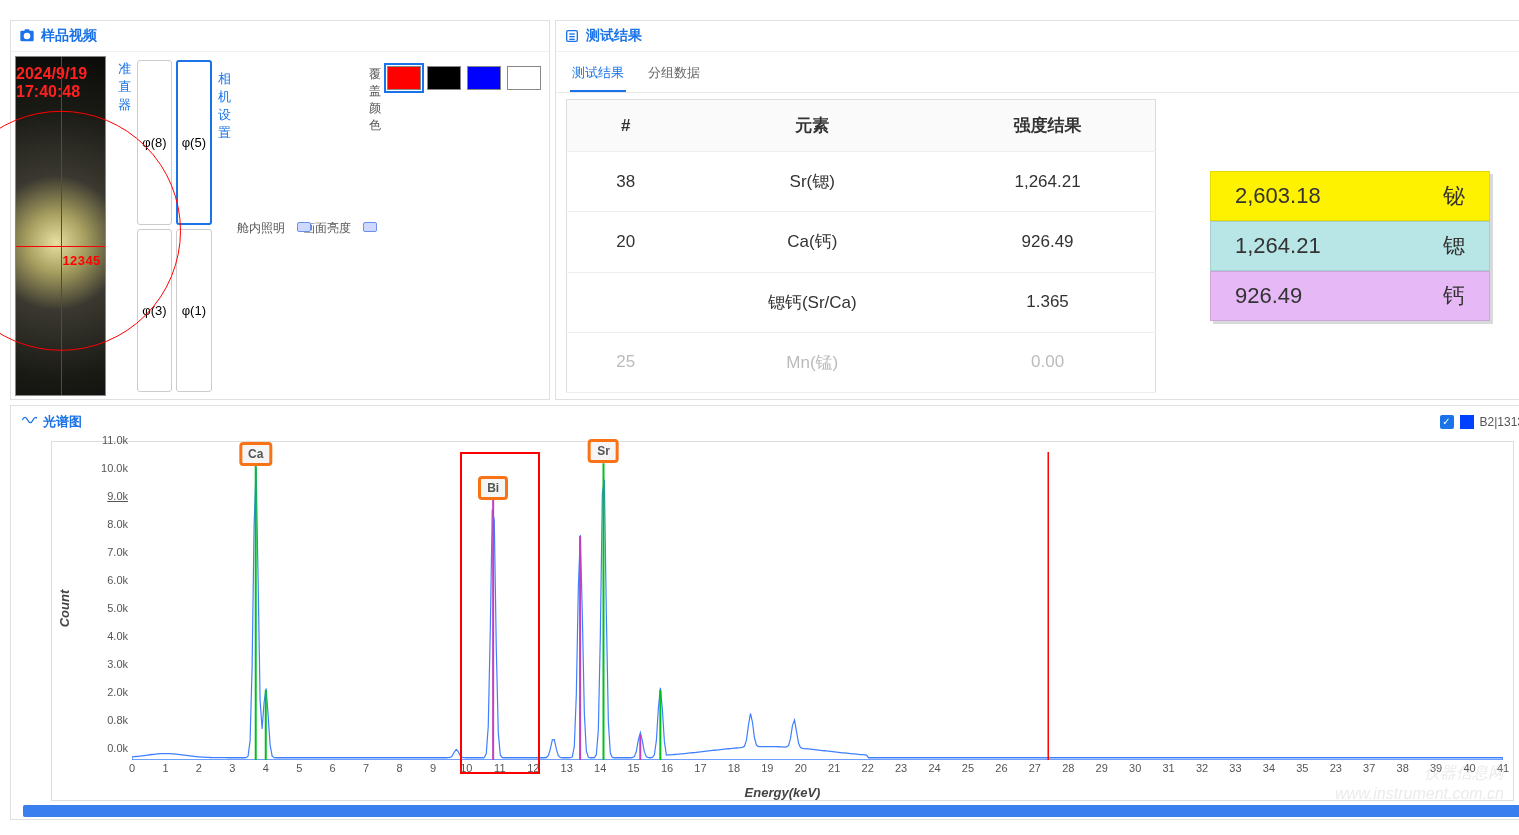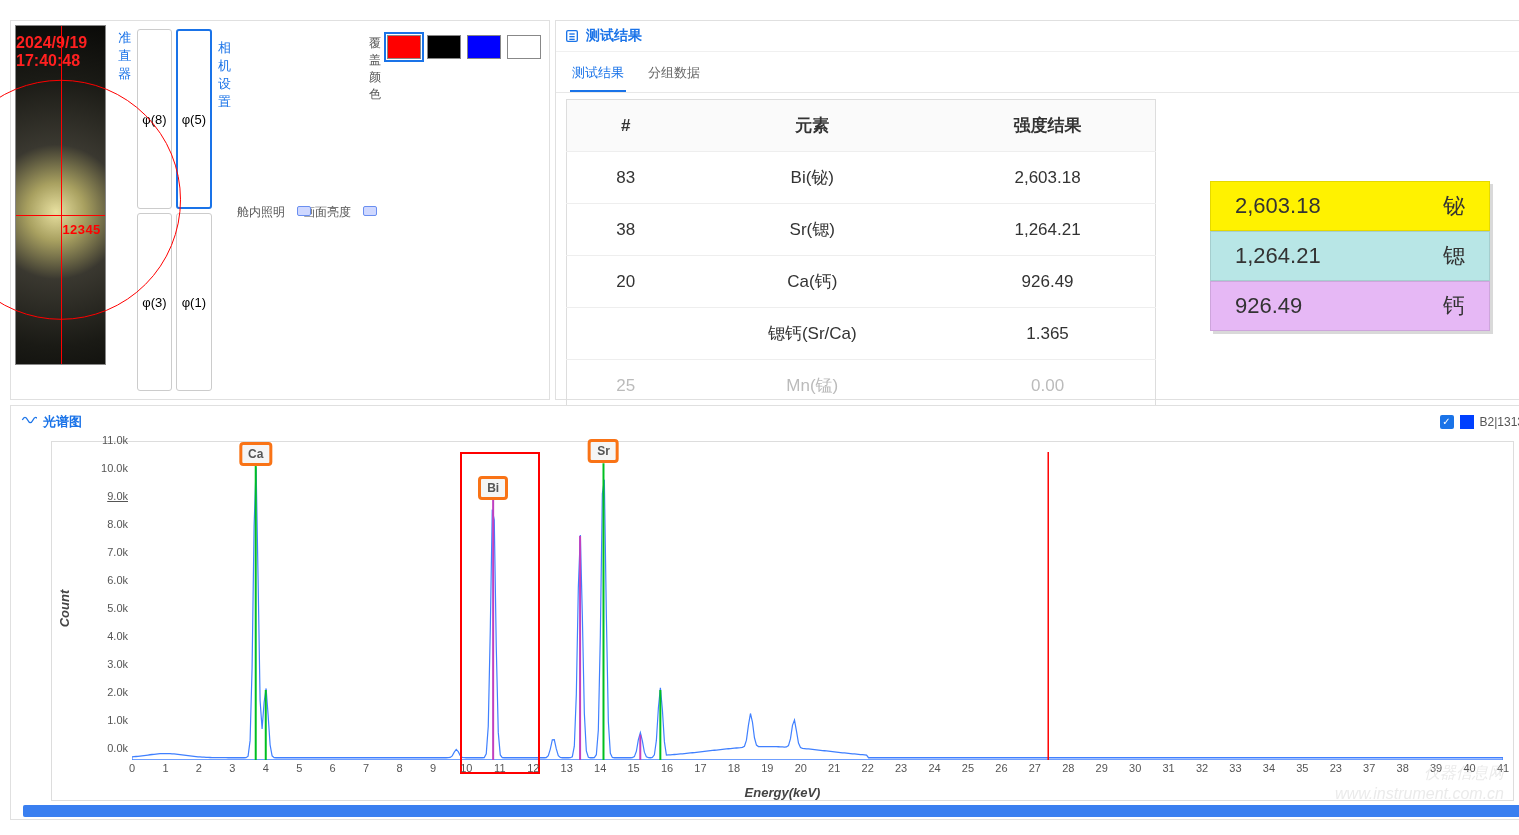--- a/index.html
+++ b/index.html
@@ -60,20 +60,28 @@
 .watermark { position: absolute; bottom: 14px; right: 30px; color: #ccc; font-size: 16px; font-style: italic; opacity: 0.4; pointer-events: none; text-align: right; line-height: 1.3; }
 </style>
 </head>
 <body>
 
 <div class="toolbar-top"></div>
 
 <div class="main-grid">
 
   <div class="panel">
+    <div class="panel-header">
+      <span class="icon">
+        <svg viewBox="0 0 24 24" width="16" height="16" fill="#1a73e8">
+            <path d="M9 2l-1 2H4a2 2 0 00-2 2v12a2 2 0 002 2h16a2 2 0 002-2V6a2 2 0 00-2-2h-4l-1-2H9zm3 5a5 5 0 110 10 5 5 0 010-10z"></path>
+          </svg>
+      </span>
+      <span>样品视频</span>
+    </div>
     <div class="sample-body">
       <div class="video-frame">
         <div class="video-timestamp">2024/9/19 17:40:48</div>
         <div class="crosshair-h"></div>
         <div class="crosshair-v"></div>
         <div class="crosshair-circle"></div>
         <div class="ruler-marks" id="ruler">
             <span>1</span>
             <span>2</span>
             <span>3</span>
@@ -133,25 +141,20 @@
       <table class="results-table">
         <thead>
             <tr id="results-thead">
               <th>#</th>
               <th>元素</th>
               <th>强度结果</th>
             </tr>
           </thead>
         <tbody id="results-tbody">
             <tr>
-              <td>83</td>
-              <td>Bi(铋)</td>
-              <td>2,603.18</td>
-            </tr>
-            <tr>
               <td>38</td>
               <td>Sr(锶)</td>
               <td>1,264.21</td>
             </tr>
             <tr>
               <td>20</td>
               <td>Ca(钙)</td>
               <td>926.49</td>
             </tr>
             <tr>
@@ -196,21 +199,21 @@
       <div class="legend">
         <span class="chk">✓</span>
         <span class="dot"></span>
         <span>B2|1313</span>
       </div>
     </div>
     <div class="chart-area">
       <div class="y-label">Count</div>
       <div class="y-axis" id="y-axis">
           <div class="y-tick" style="bottom: 0%;">0.0k</div>
-          <div class="y-tick" style="bottom: 9.09091%;">1.0k</div>
+          <div class="y-tick" style="bottom: 9.09091%;">0.8k</div>
           <div class="y-tick" style="bottom: 18.1818%;">2.0k</div>
           <div class="y-tick" style="bottom: 27.2727%;">3.0k</div>
           <div class="y-tick" style="bottom: 36.3636%;">4.0k</div>
           <div class="y-tick" style="bottom: 45.4545%;">5.0k</div>
           <div class="y-tick" style="bottom: 54.5455%;">6.0k</div>
           <div class="y-tick" style="bottom: 63.6364%;">7.0k</div>
           <div class="y-tick" style="bottom: 72.7273%;">8.0k</div>
           <div class="y-tick" style="bottom: 81.8182%; text-decoration: underline;">9.0k</div>
           <div class="y-tick" style="bottom: 90.9091%;">10.0k</div>
           <div class="y-tick" style="bottom: 100%;">11.0k</div>

